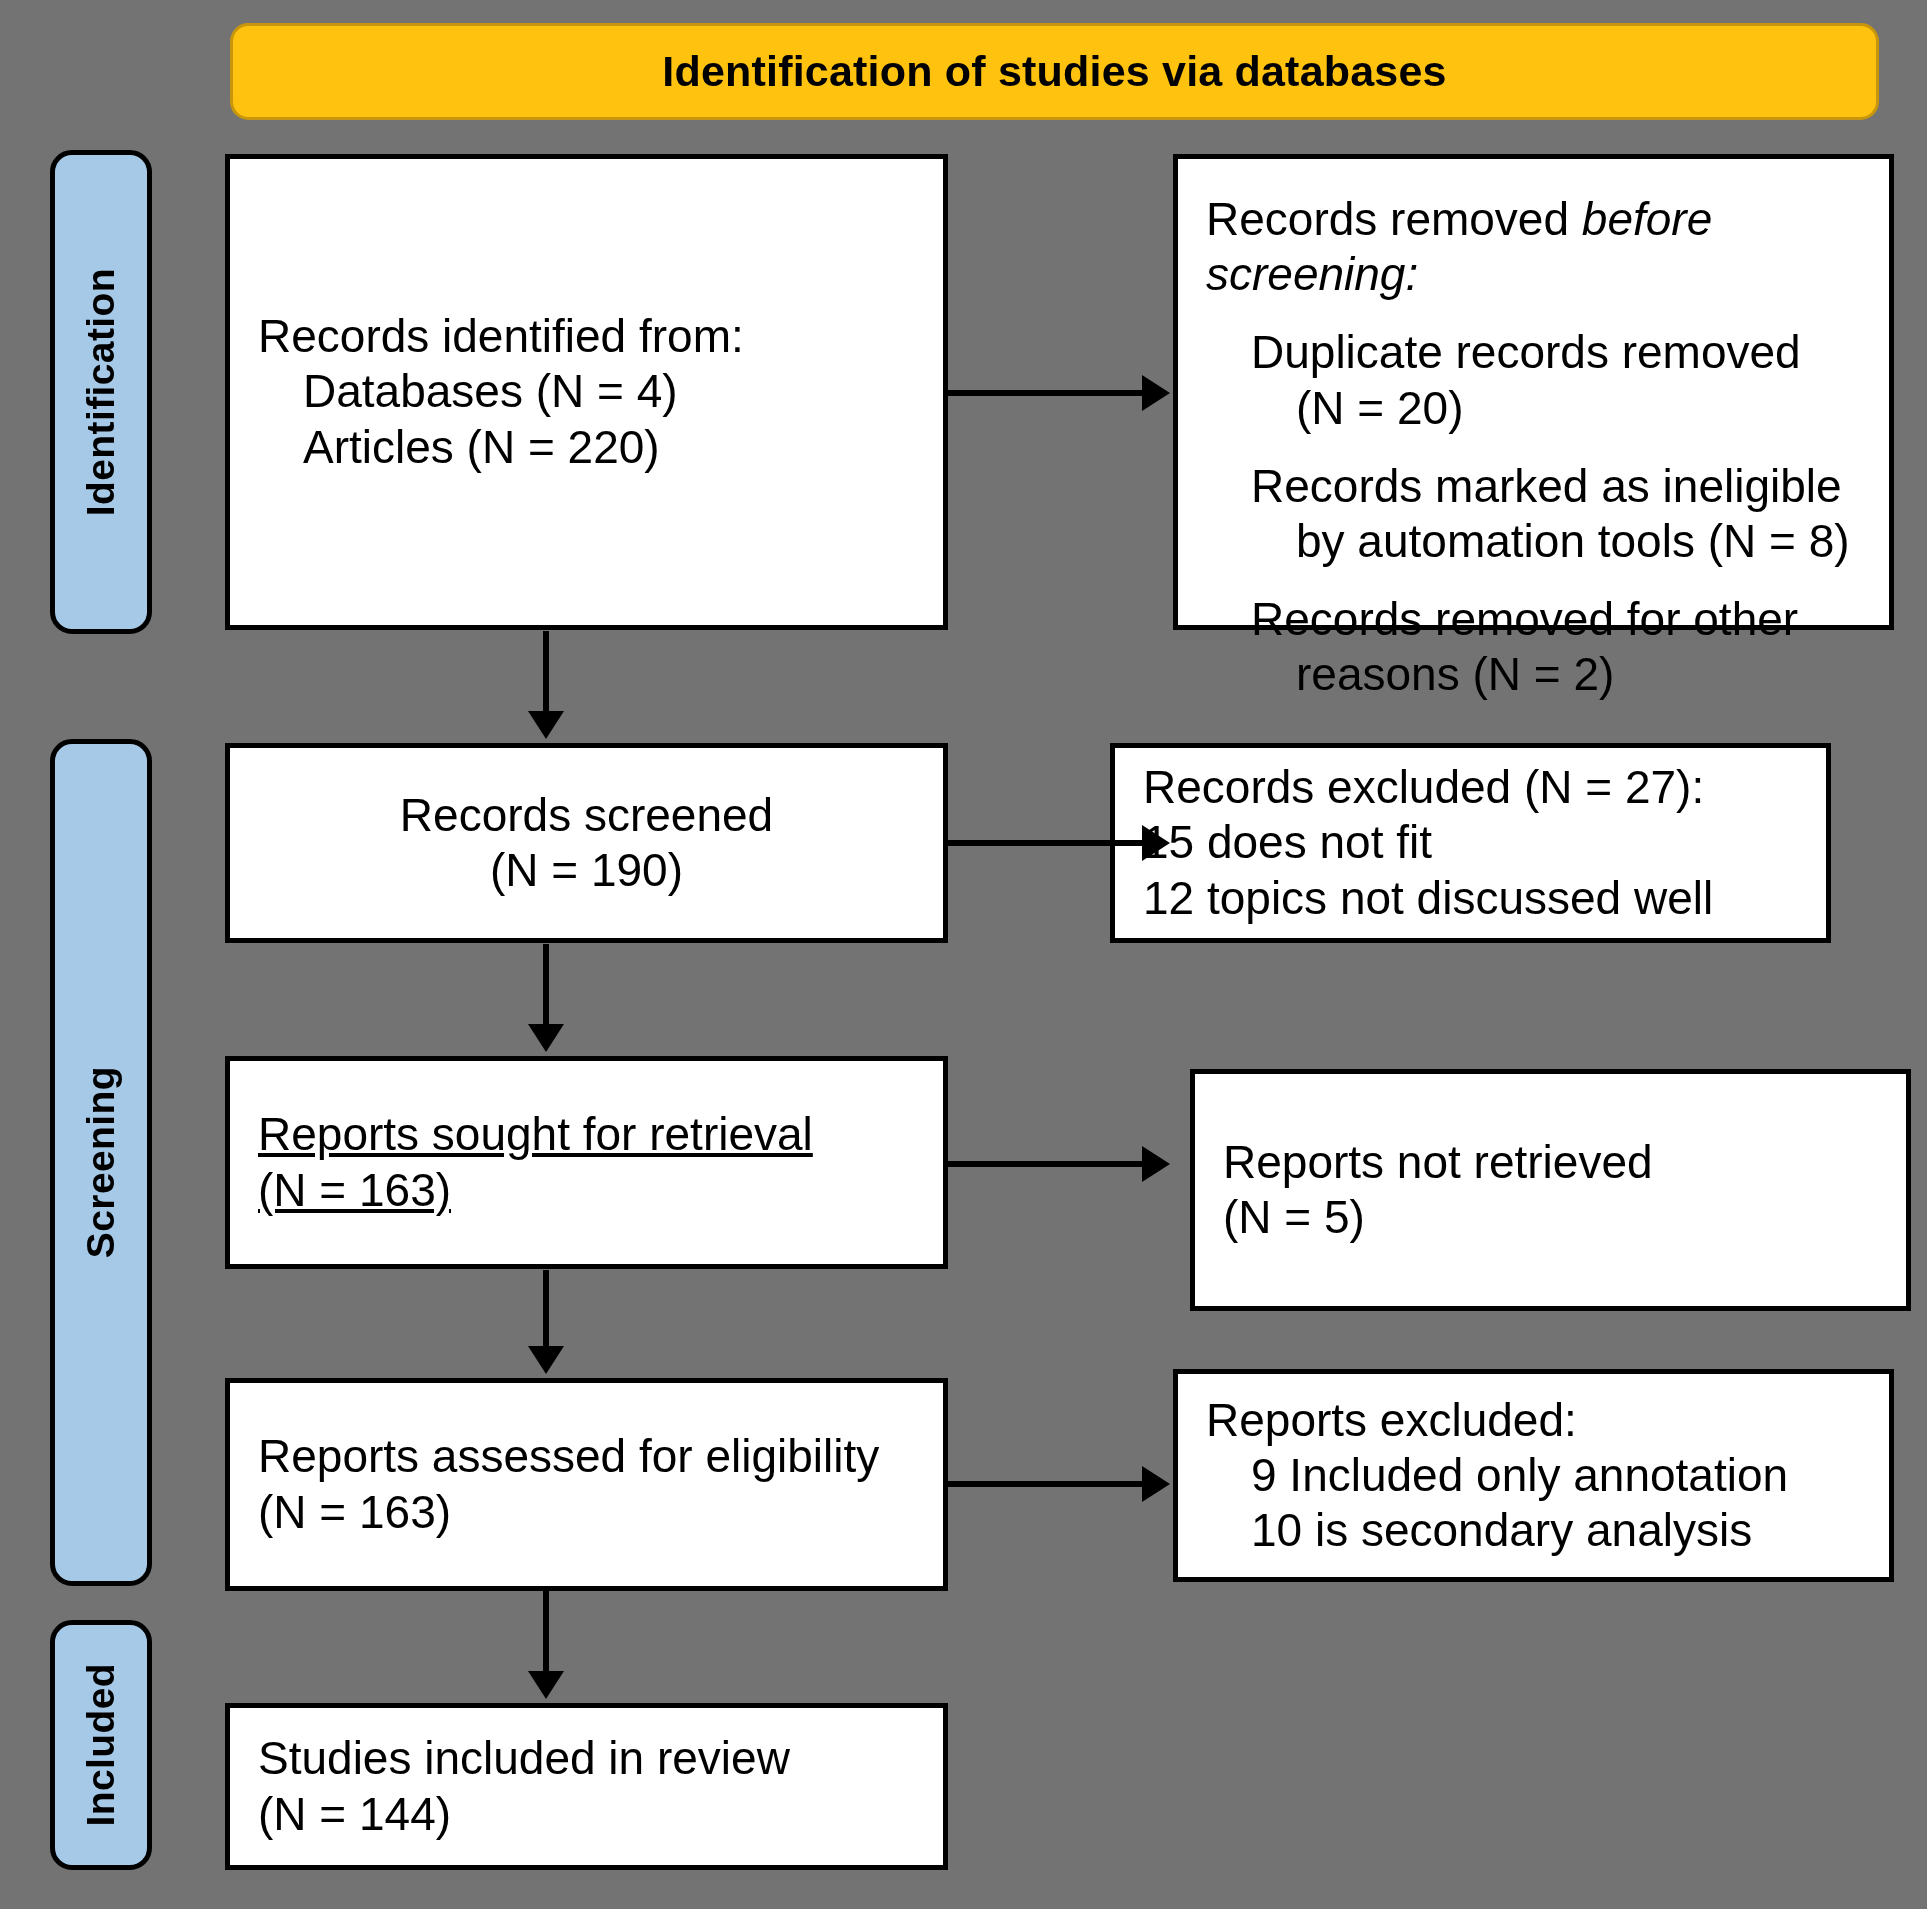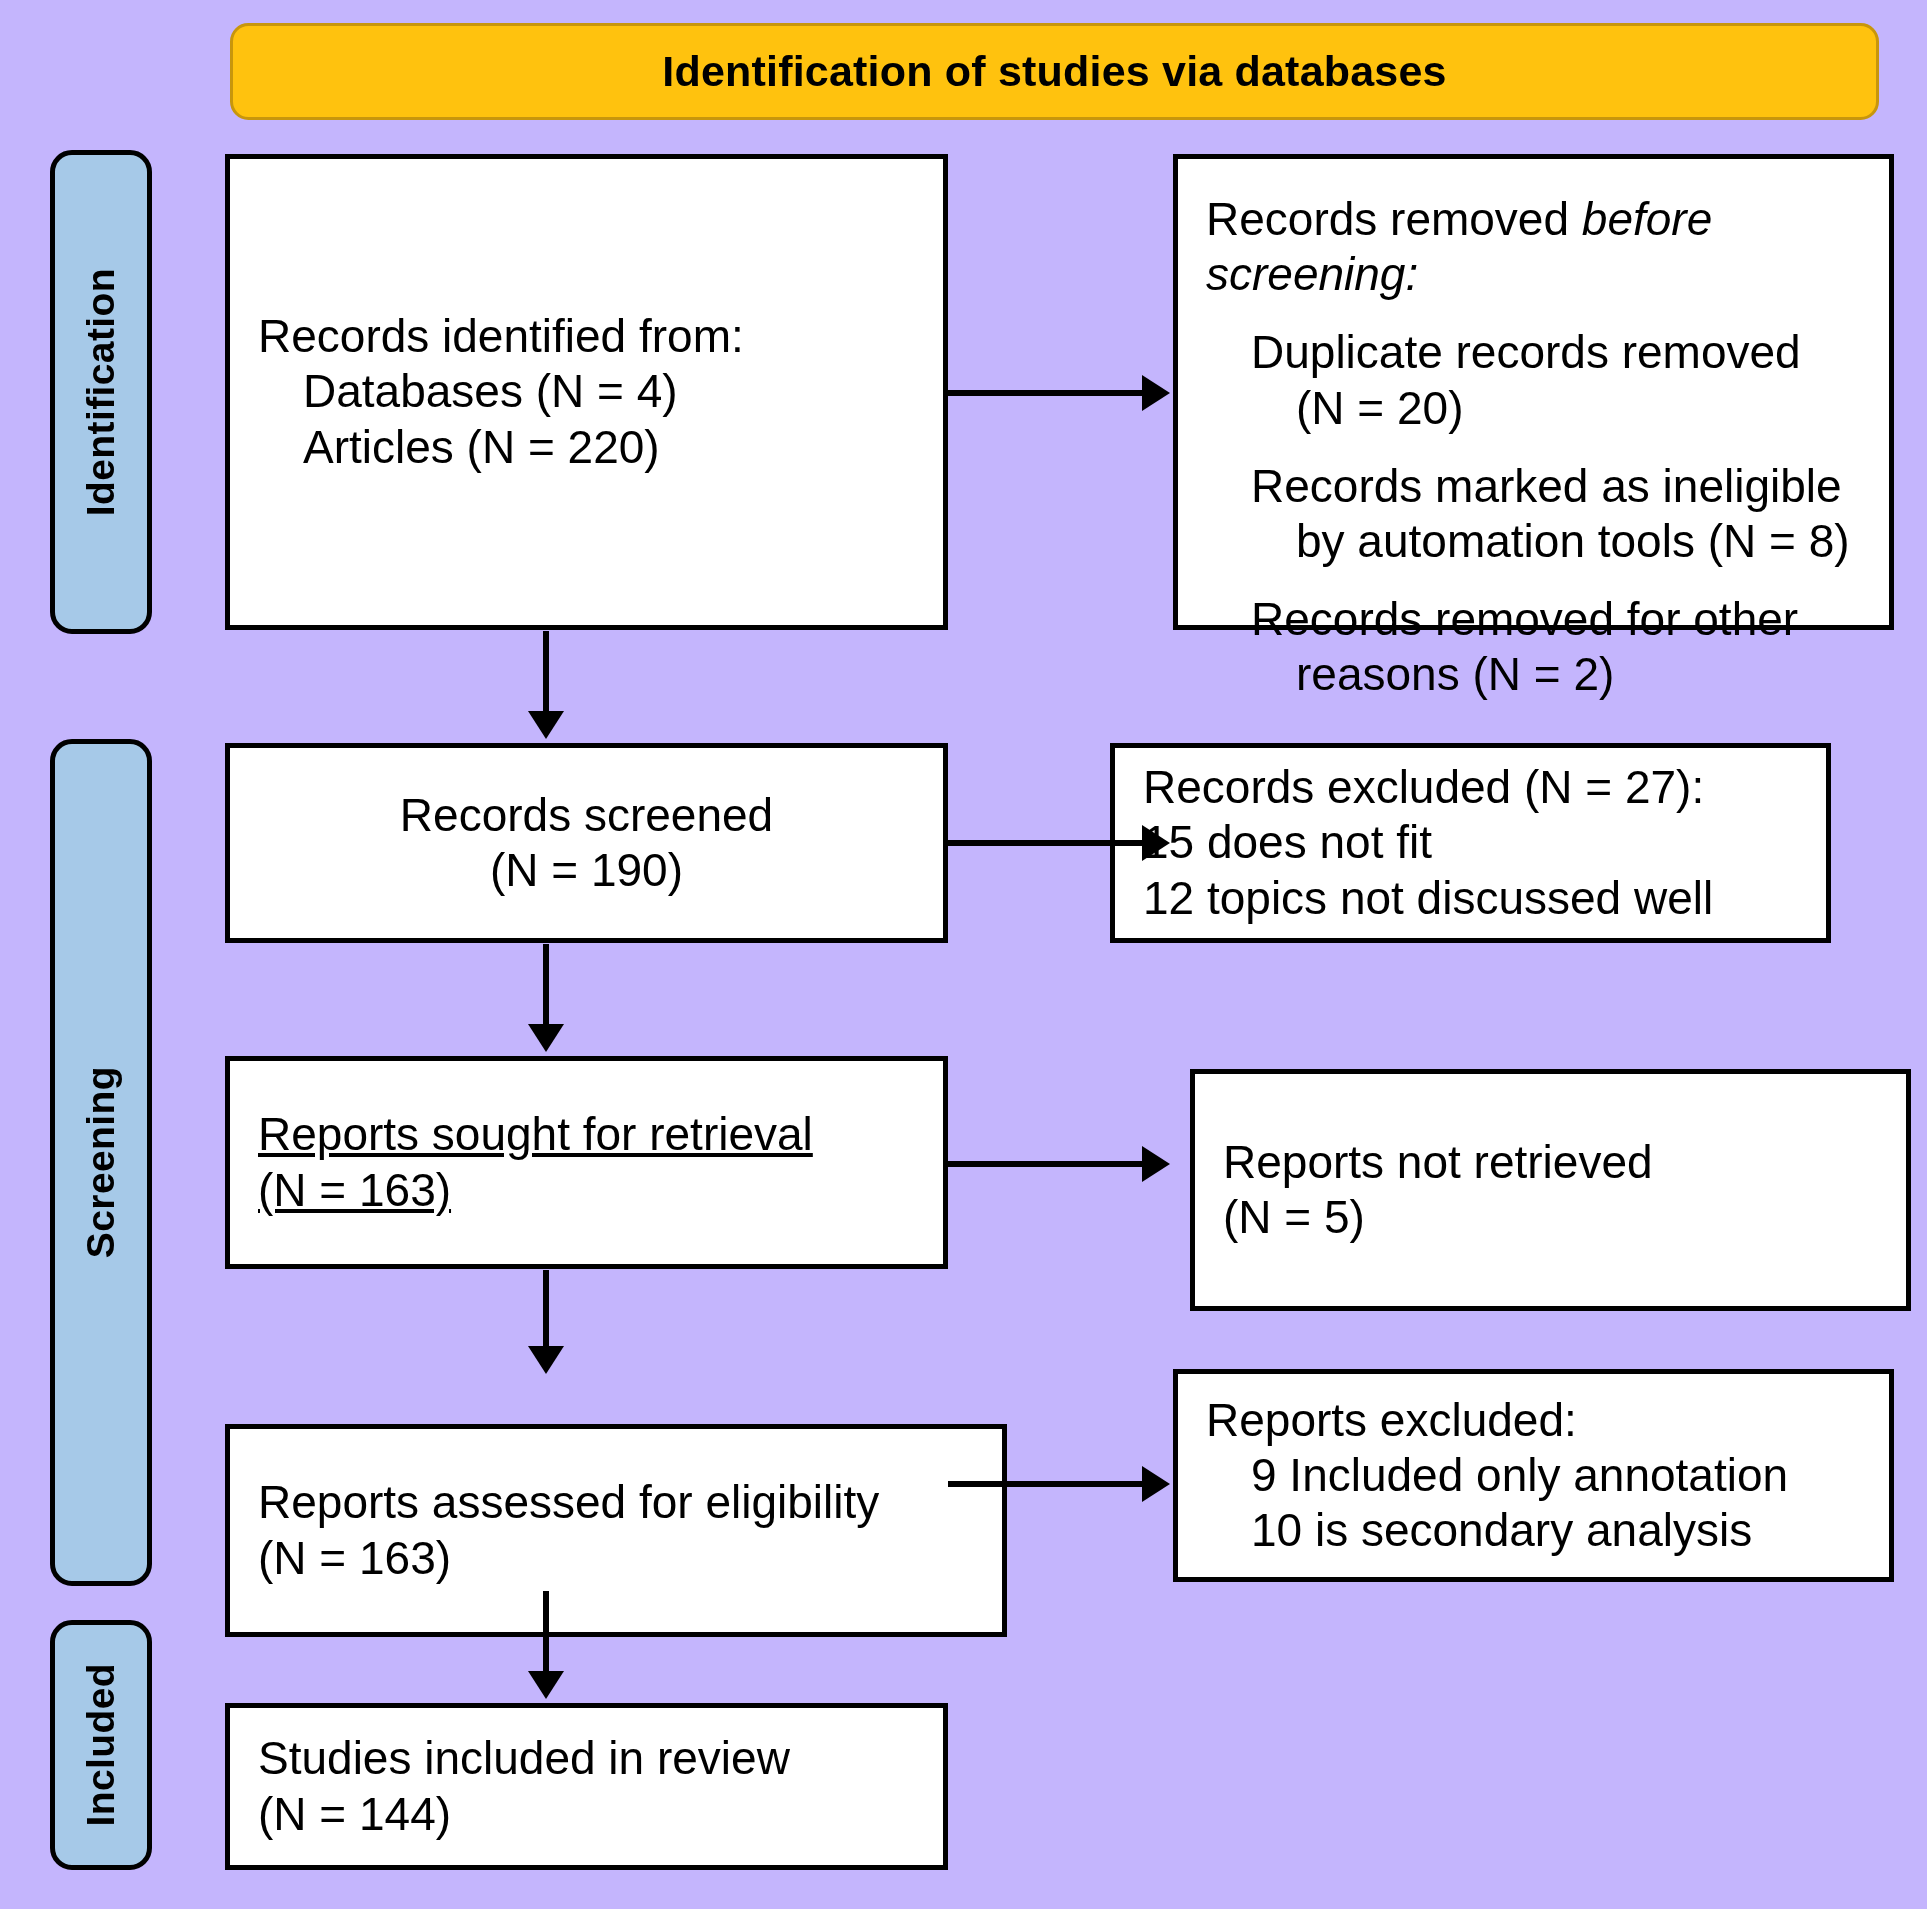--- a/index.html
+++ b/index.html
@@ -7,21 +7,21 @@
     padding: 0;
     background: #ffffff;
   }
   body {
     font-family: "Liberation Sans", sans-serif;
   }
   #canvas {
     position: relative;
     width: 1928px;
     height: 1909px;
-    background: #c4b5fd;
+    background: #737373;
     overflow: hidden;
   }
 
   
   .banner {
     position: absolute;
     left: 230px;
     top: 23.4px;
     width: 1649px;
     height: 97px;
@@ -190,21 +190,21 @@
   </div>
 
   <div class="fbox" style="left:1173px; top:1069px; width:721px; height:242px;margin-left:17px;">
     <p>Reports not retrieved</p>
     <p>(N = 5)</p>
   </div>
 
   <div class="arrow-h" style="left:948px; top:1161px; width:197px;"></div>
   <div class="arrow-v" style="left:543px; top:1270px; width:5.8px; height:79px;"></div>
 
-  <div class="fbox" style="left:225px; top:1378px; width:782px; height:213px;margin-top:46px;">
+  <div class="fbox" style="left:225px; top:1378px; width:723px; height:213px;">
     <p>Reports assessed for eligibility</p>
     <p>(N = 163)</p>
   </div>
 
   <div class="fbox" style="left:1173px; top:1369px; width:721px; height:213px;">
     <p>Reports excluded:</p>
     <p class="sub">9 Included only annotation</p>
     <p class="sub">10 is secondary analysis</p>
   </div>
 

